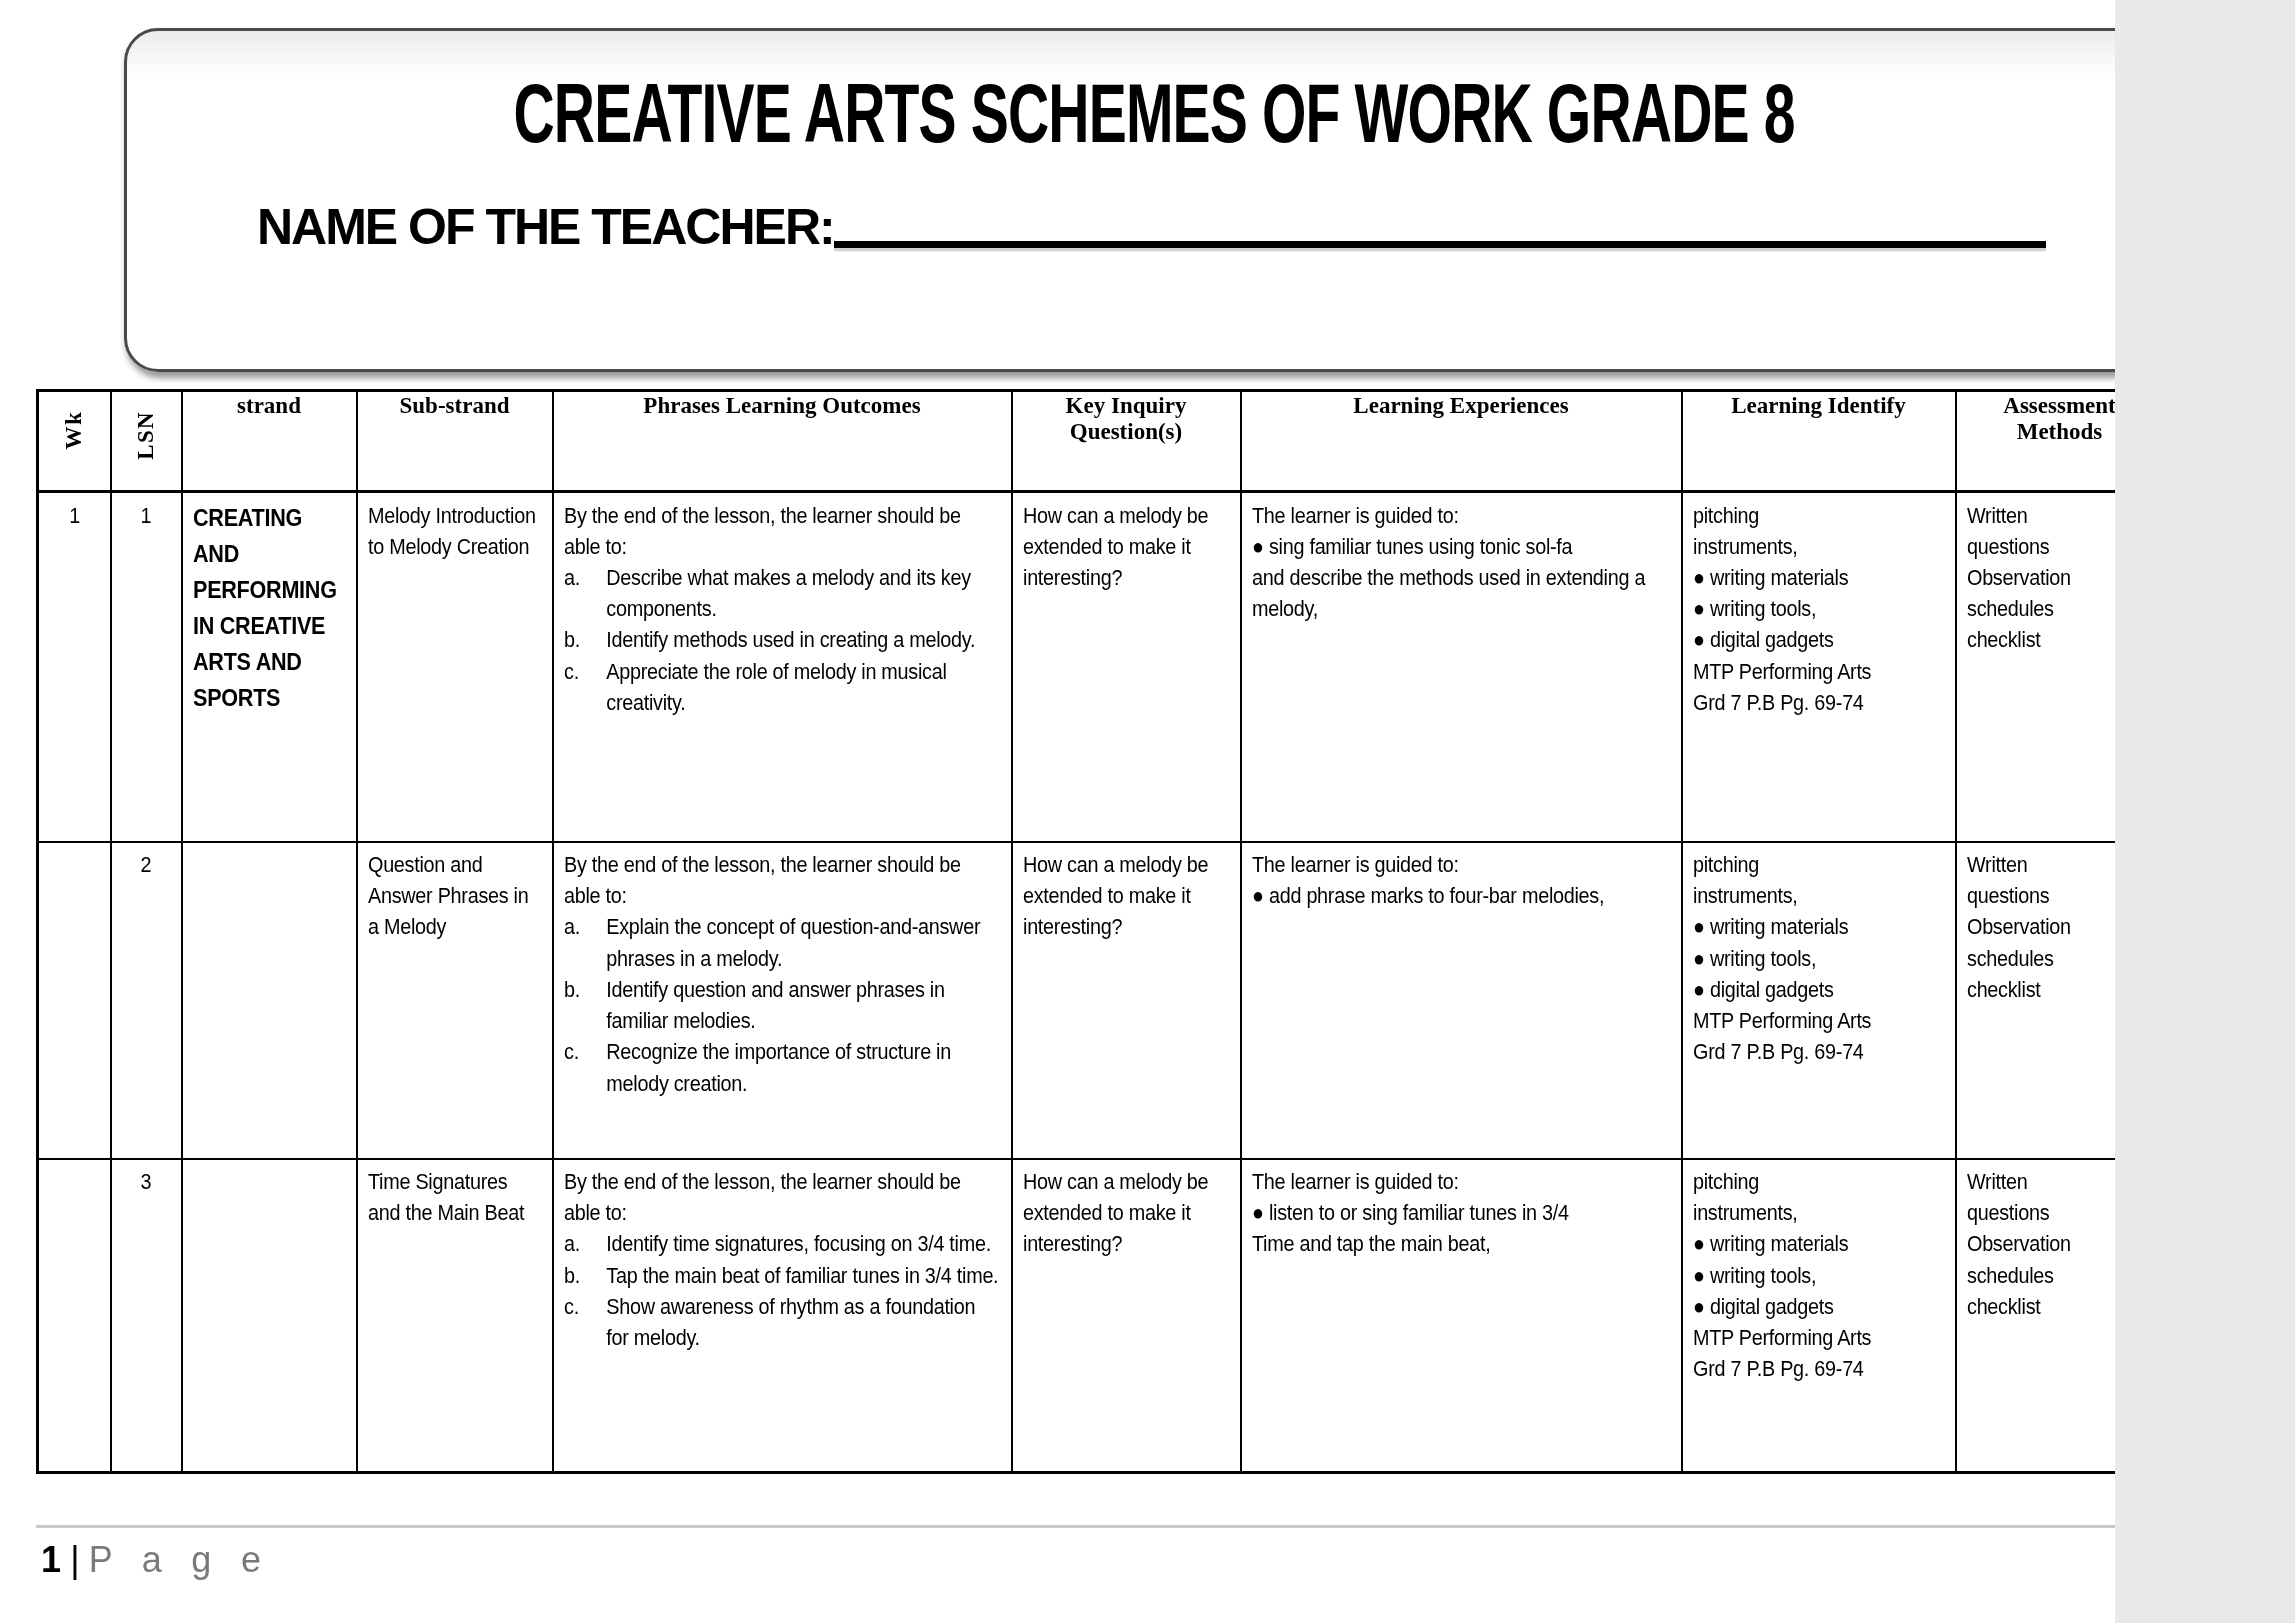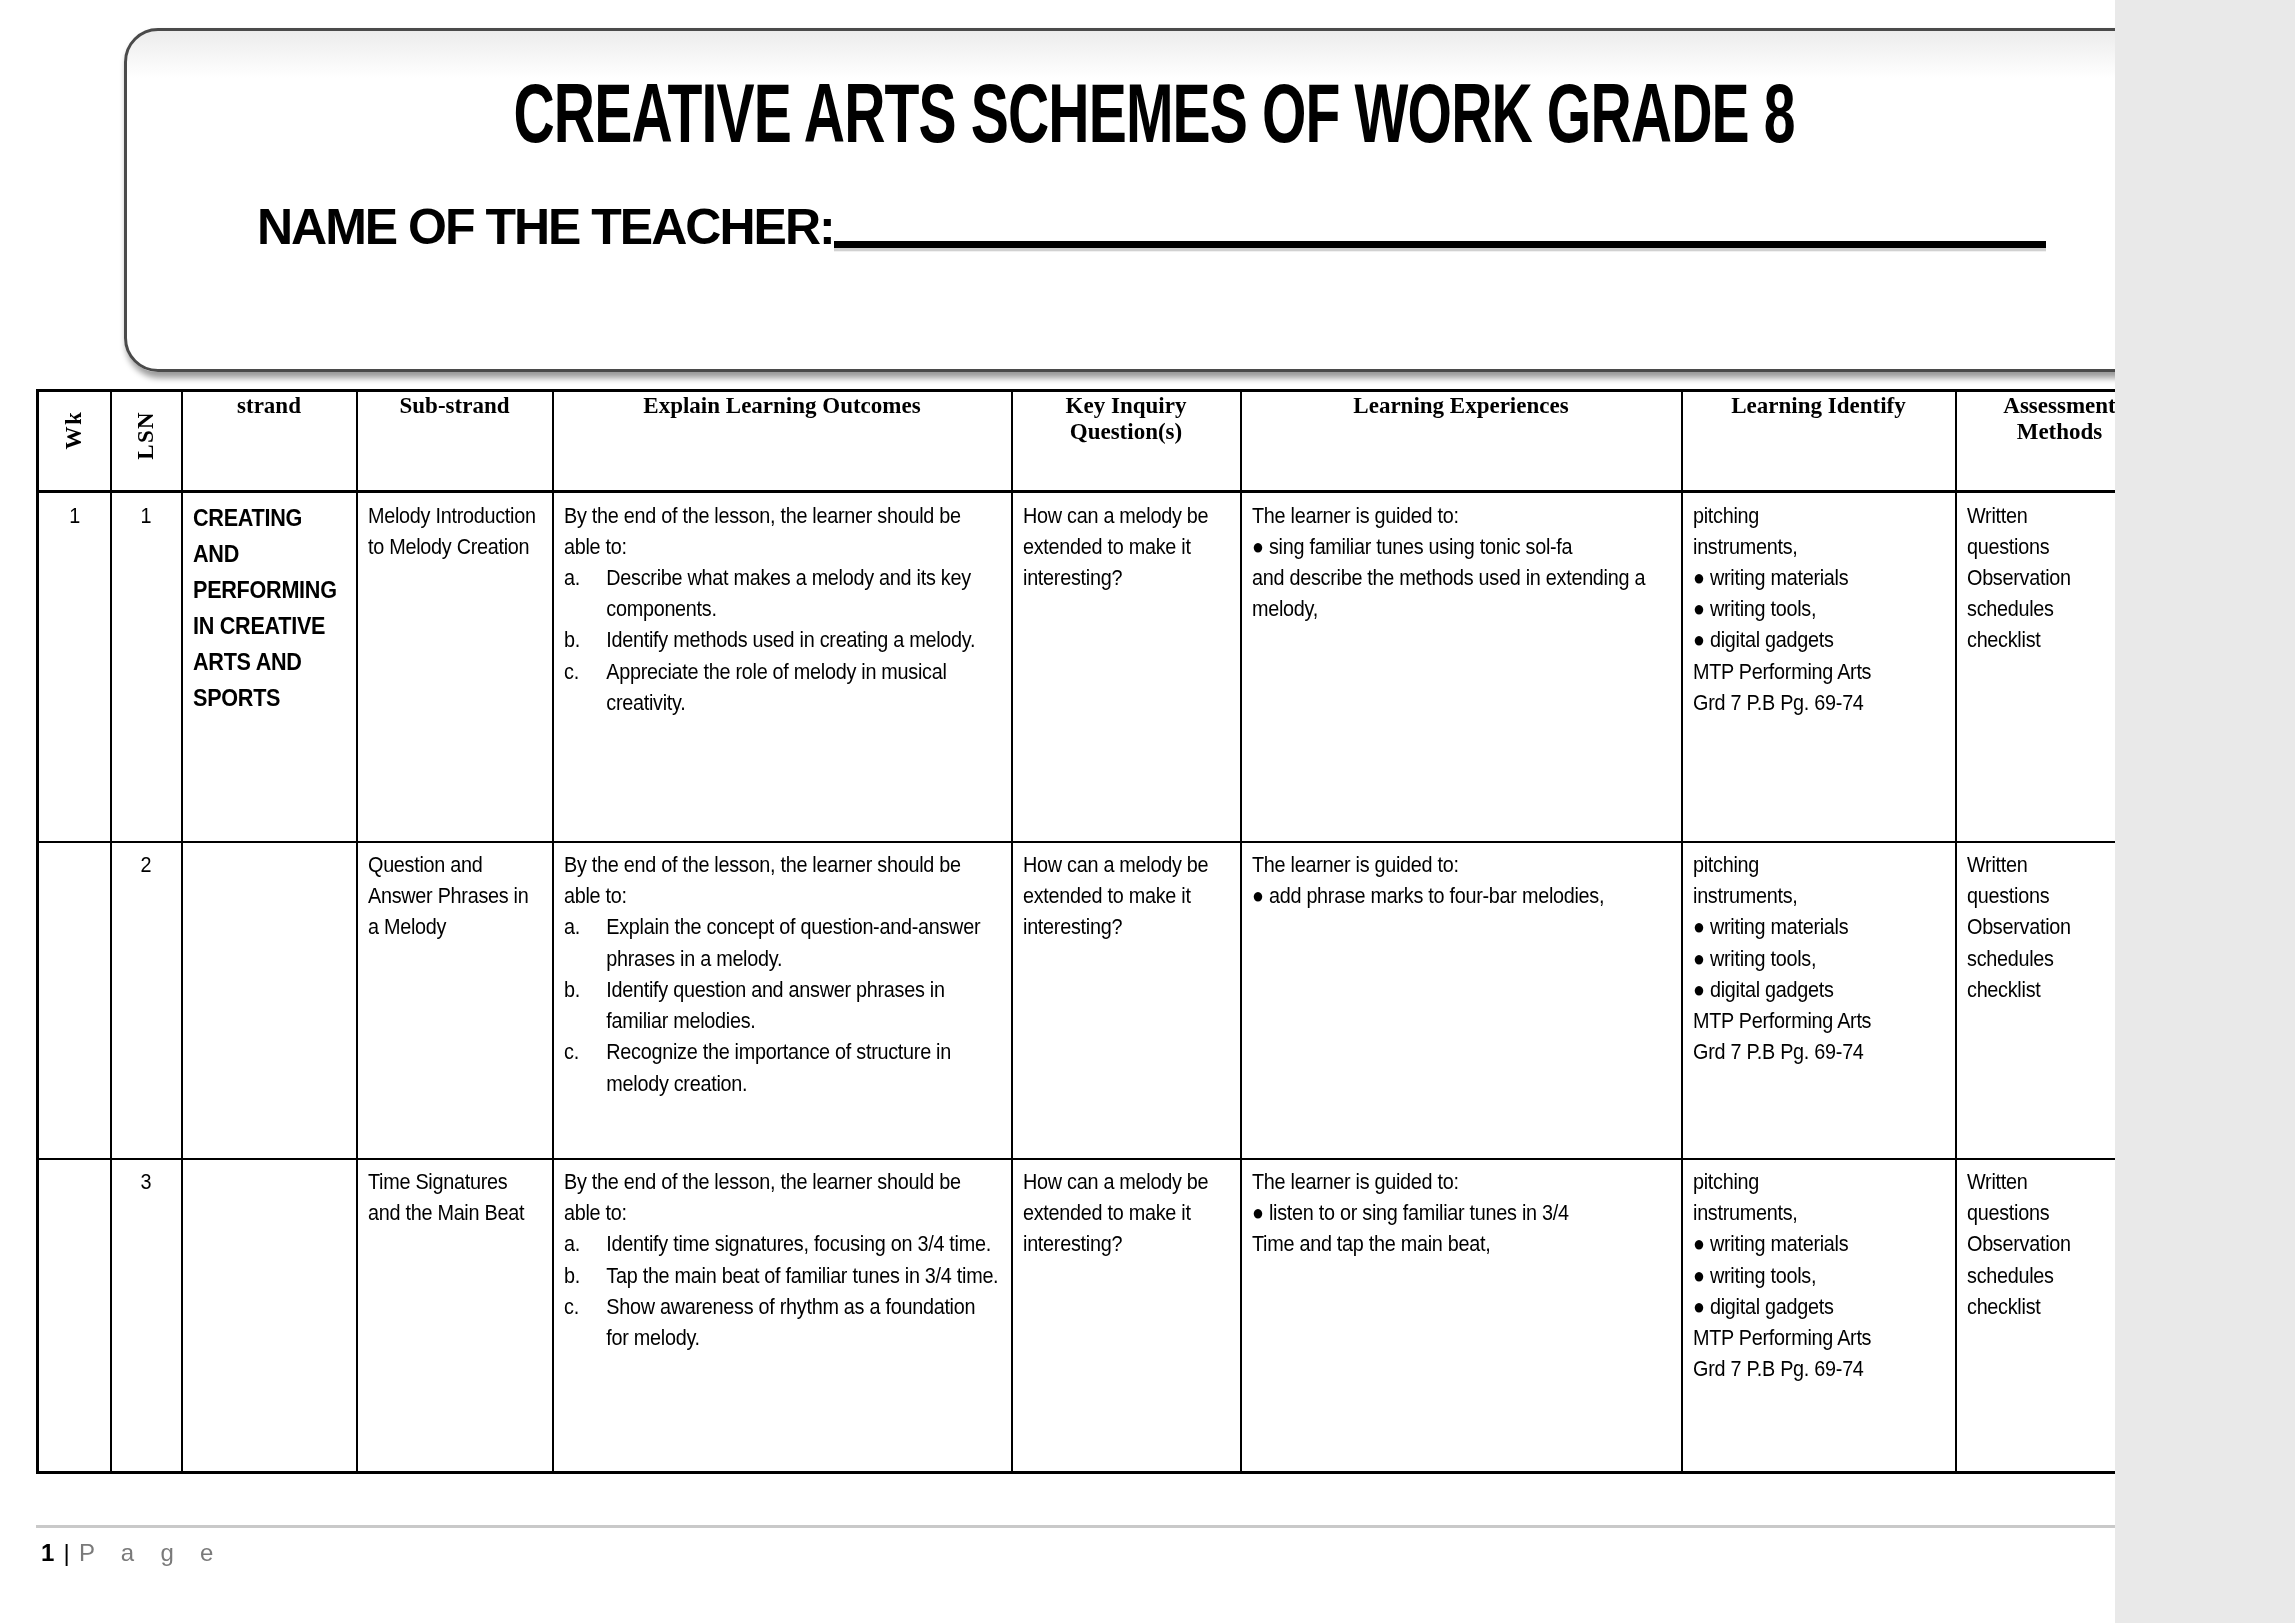--- a/index.html
+++ b/index.html
@@ -55,21 +55,21 @@
   .cw { width:111%; transform:scaleX(0.9); transform-origin:0 0; }
   .num { text-align:center; font-size:24px; }
   .strand-txt { font-weight:bold; font-size:24px; line-height:1.5; letter-spacing:-0.3px; }
   .ln { margin:0; }
   .oi { display:flex; }
   .om { flex:0 0 47px; }
   .ot { flex:1 1 auto; }
 
   
   .foot-rule { position:absolute; left:36px; top:1525px; width:2222px; height:3.3px; background:#c9c9c9; }
-  .foot { position:absolute; left:41px; top:1539px; font-size:24px; letter-spacing:1.3px; }
+  .foot { position:absolute; left:41px; top:1539px; font-size:36px; letter-spacing:1.3px; }
   .foot .pg-num { font-weight:bold; color:#000; }
   .foot .pg-div { color:#000; margin:0 7.9px; font-weight:normal; }
   .foot .pg-word { color:#7a7a7a; letter-spacing:9.8px; }
 </style>
 </head>
 <body>
 
 <div class="page">
 
   <div class="hdr-box">
@@ -94,21 +94,21 @@
         <col style="width:274px">
         <col style="width:208px">
       <col style="width:86px">
     </colgroup>
     <thead>
       <tr>
         <th><span class="v">Wk</span></th>
         <th><span class="v">LSN</span></th>
         <th>strand</th>
         <th>Sub-strand</th>
-        <th>Explain Learning Outcomes</th>
+        <th>Phrases Learning Outcomes</th>
         <th>Key Inquiry Question(s)</th>
         <th>Learning Experiences</th>
         <th>Learning Identify</th>
         <th>Assessment Methods</th>
         <th>Time</th>
       </tr>
     </thead>
     <tbody>
       <tr class="r1">
         <td class="num">

